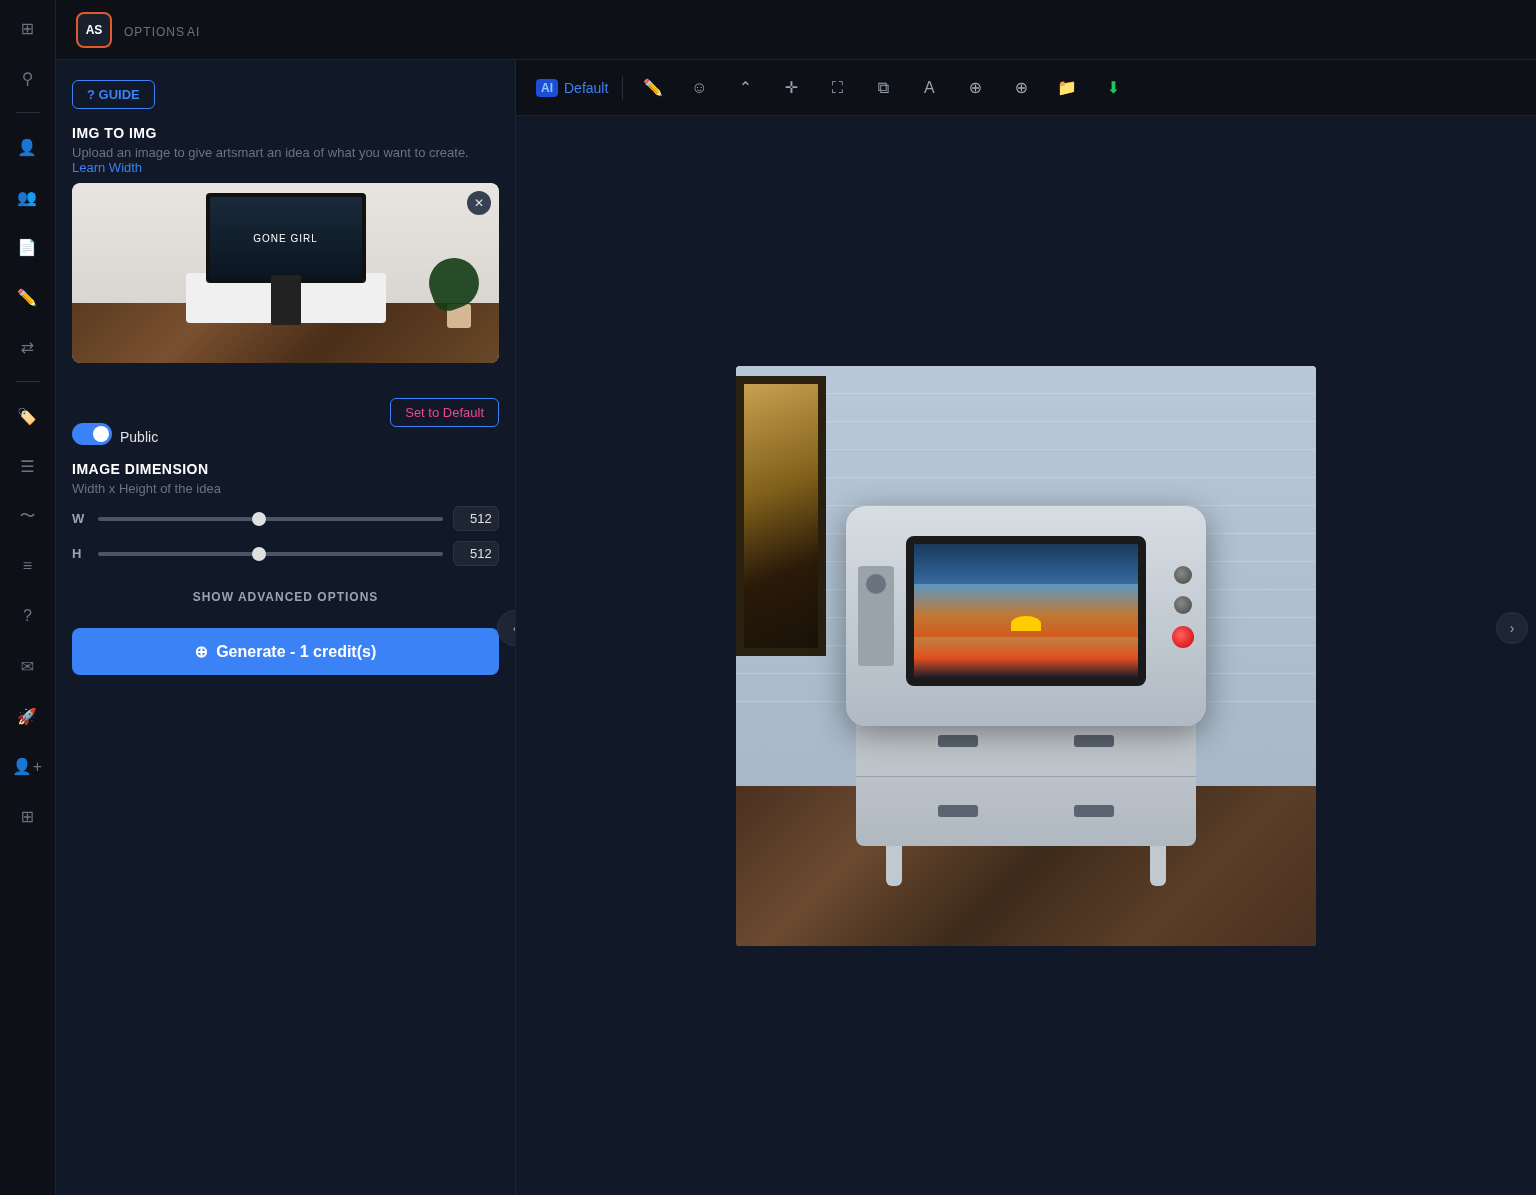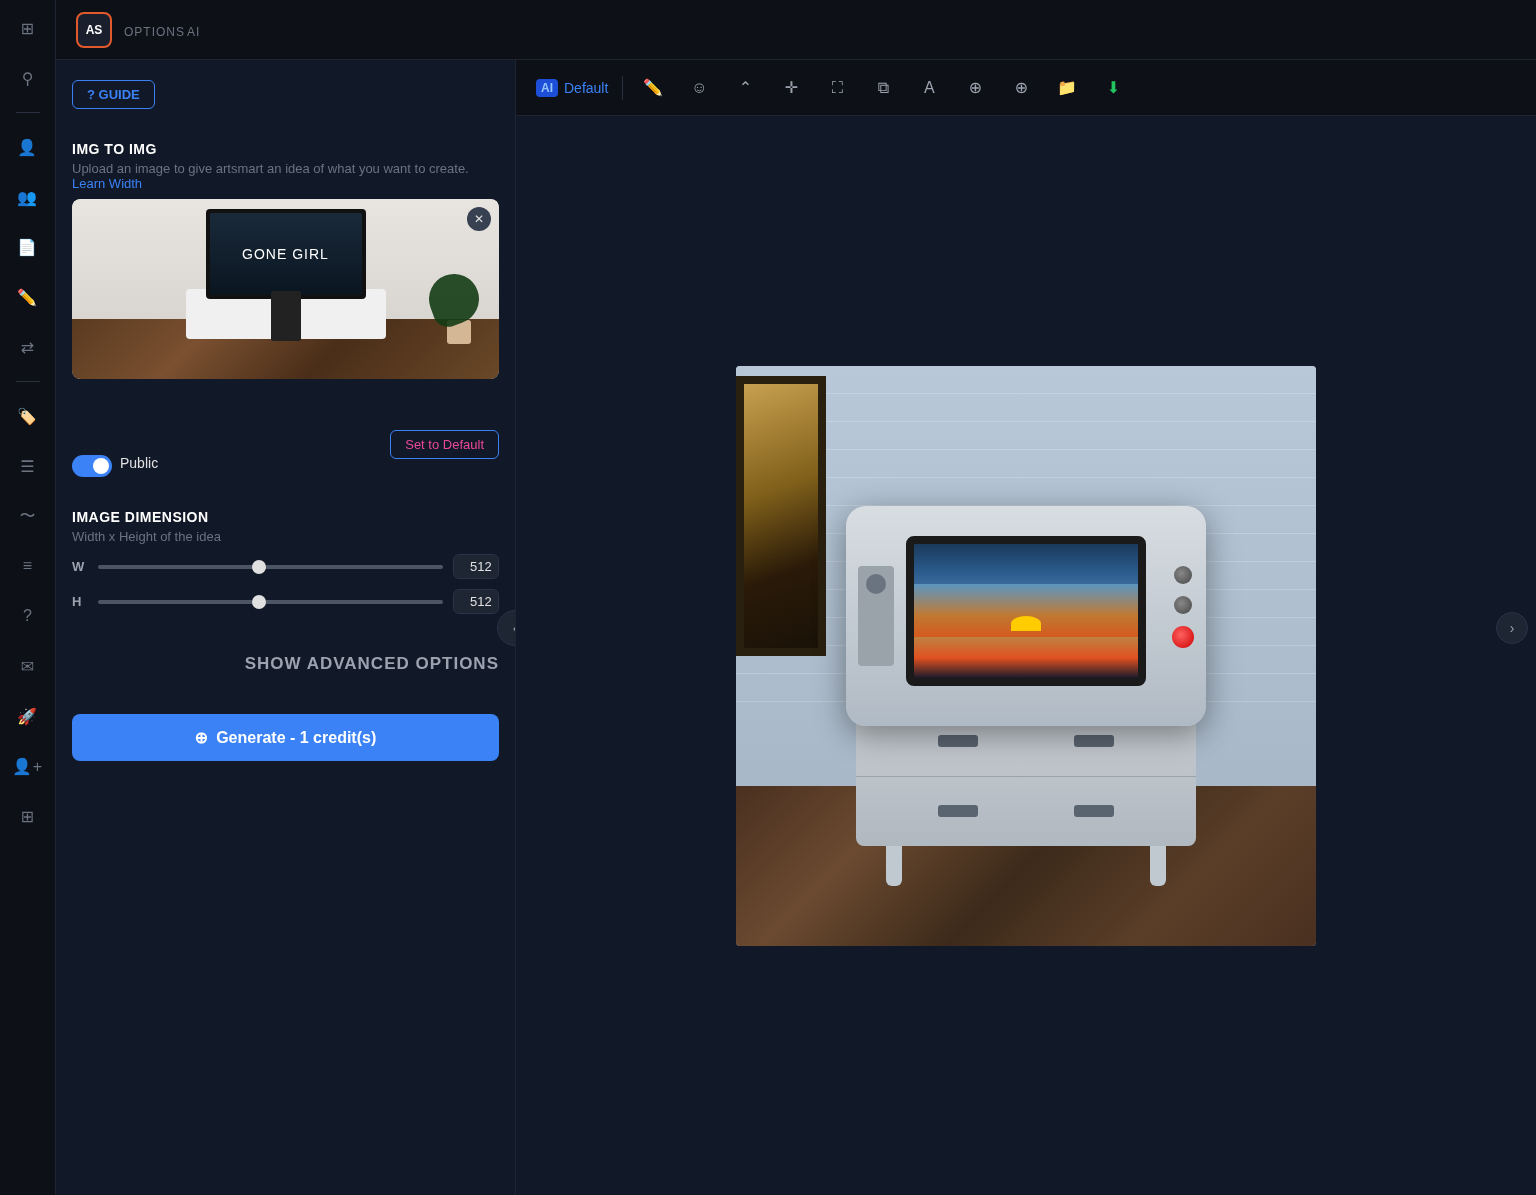--- a/index.html
+++ b/index.html
@@ -99,21 +99,21 @@
     
     .sidebar-panel {
       width: 460px;
       background: #111827;
       display: flex;
       flex-direction: column;
       border-right: 1px solid #1e2530;
       overflow-y: auto;
       flex-shrink: 0;
       padding: 20px 16px;
-      gap: 32px;
+      gap: 16px;
       position: relative;
     }
 
     .guide-btn {
       display: inline-flex;
       align-items: center;
       gap: 6px;
       border: 1.5px solid #3b82f6;
       color: #3b82f6;
       background: transparent;
@@ -200,21 +200,21 @@
     }
 
     
     .row-flex {
       display: flex;
       align-items: center;
       gap: 12px;
     }
     .toggle-label {
       display: flex;
-      align-items: flex-start;
+      align-items: flex-end;
       gap: 8px;
       font-size: 14px;
       color: #e0e0e0;
       margin-top: 44px;
     }
     .toggle {
       width: 40px;
       height: 22px;
       background: #3b82f6;
       border-radius: 11px;
@@ -283,22 +283,22 @@
       background: #1e2533;
       border: 1px solid #2a3347;
       border-radius: 6px;
       color: #e0e0e0;
       font-size: 13px;
       text-align: center;
       padding: 4px 16px;
     }
 
     .show-advanced {
-      text-align: right;
-      font-size: 17px;
+      text-align: center;
+      font-size: 12px;
       font-weight: 600;
       color: #9ca3af;
       letter-spacing: 1px;
       text-transform: uppercase;
       cursor: pointer;
       padding: 8px 0;
     }
 
     .generate-btn {
       width: 100%;
@@ -688,21 +688,21 @@
 
         <div style="width:100%;height:180px;position:relative;border-radius:8px;overflow:hidden;background:#d0cec8;">
 
           <div style="position:absolute;top:0;left:0;right:0;bottom:50px;background:linear-gradient(180deg,#e8e4e0 0%,#d8d4d0 100%);"></div>
 
           <div style="position:absolute;bottom:0;left:0;right:0;height:60px;background:linear-gradient(135deg,#5a3a20 0%,#7a5030 30%,#4a2e18 60%,#6a4828 100%);"></div>
 
           <div style="position:absolute;bottom:40px;left:50%;transform:translateX(-50%);width:200px;height:50px;background:#f0f0f0;border-radius:4px;"></div>
 
           <div style="position:absolute;bottom:80px;left:50%;transform:translateX(-50%);width:160px;height:90px;background:#111;border-radius:4px;">
-            <div style="position:absolute;top:4px;left:4px;right:4px;bottom:4px;background:linear-gradient(180deg,#1a2a3a 0%,#0a1520 100%);border-radius:2px;display:flex;align-items:center;justify-content:center;font-size:14px;color:#fff;letter-spacing:1px;">GONE GIRL</div>
+            <div style="position:absolute;top:4px;left:4px;right:4px;bottom:4px;background:linear-gradient(180deg,#1a2a3a 0%,#0a1520 100%);border-radius:2px;display:flex;align-items:center;justify-content:center;font-size:10px;color:#fff;letter-spacing:1px;">GONE GIRL</div>
           </div>
 
           <div style="position:absolute;bottom:35px;right:20px;width:40px;height:80px;">
             <div style="position:absolute;bottom:0;left:50%;transform:translateX(-50%);width:24px;height:24px;background:#d4b896;border-radius:3px;"></div>
             <div style="position:absolute;bottom:20px;left:-10px;width:50px;height:50px;background:rgba(20,60,20,0.9);border-radius:50% 50% 50% 30%;transform:rotate(-20deg);"></div>
           </div>
 
           <div style="position:absolute;bottom:38px;left:50%;transform:translateX(-50%);width:30px;height:50px;background:#222;border-radius:2px;"></div>
         </div>
         <button class="remove-img-btn">✕</button>

